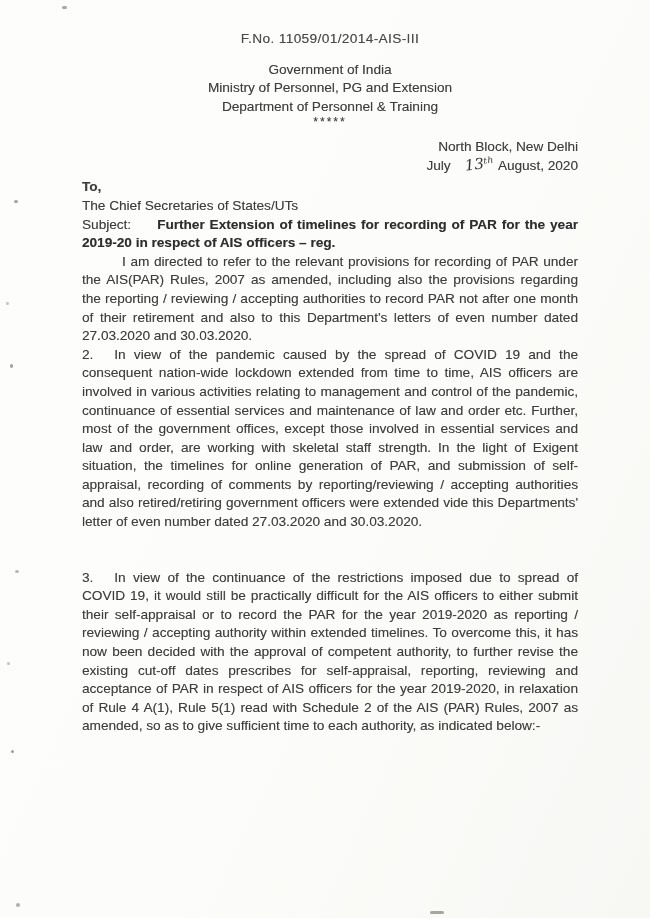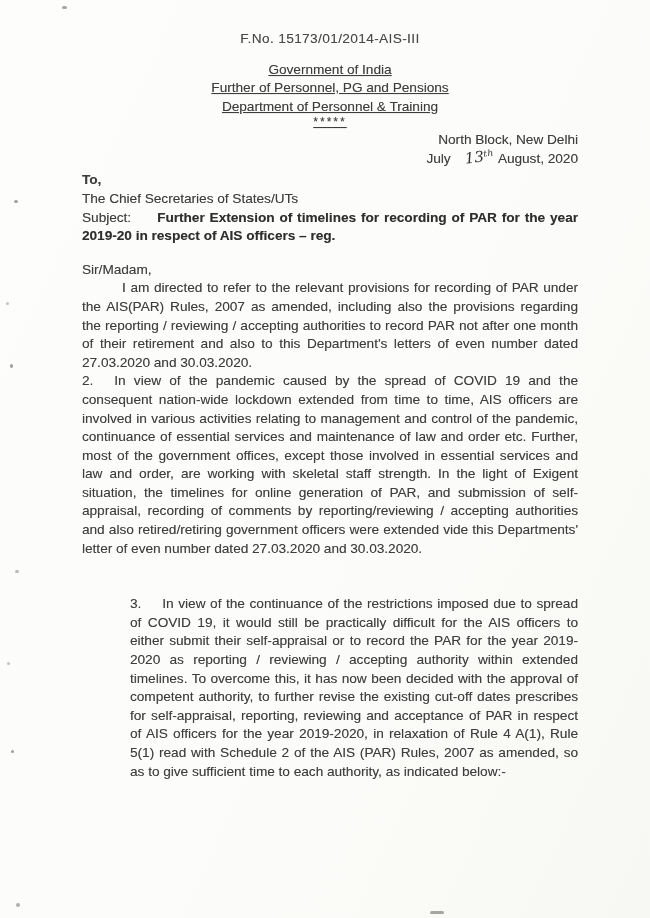--- a/index.html
+++ b/index.html
@@ -18,24 +18,24 @@
     padding: 30px 72px 0 82px;
     text-shadow: 0.2px 0.2px 0.5px rgba(70,70,70,0.45);
   }
 
   .file-no {
     text-align: center;
     letter-spacing: 0.4px;
     color: #4a4a4a;
   }
 
-  .org-block { text-align: center; margin-top: 12px; text-decoration: underline; }
+  .org-block { text-align: center; margin-top: 12px; }
   .stars { letter-spacing: 2px; font-size: 12px; line-height: 12px; }
 
-  .place-date { text-align: right; margin-top: 3px; line-height: 18px; }
+  .place-date { text-align: right; margin-top: 10px; line-height: 18px; }
   .handwritten {
     font-family: "DejaVu Serif", serif;
     font-style: italic;
     display: inline-block;
     transform: rotate(-7deg) translateY(-1px);
     font-size: 15px;
     margin: 0 4px 0 14px;
     color: #333;
     text-shadow: none;
   }
@@ -43,21 +43,21 @@
   .to-block { margin-top: 3px; font-weight: bold; }
   .subject { text-align: justify; }
   .subject-label { margin-right: 26px; }
   .subject-text { font-weight: bold; color: #2e2e2e; }
 
   .salutation { margin-top: 15px; }
 
   .para { text-align: justify; }
   .p1 { margin-top: 0; text-indent: 40px; }
   .p2 { }
-  .p3 { margin-top: 37px; margin-left: 48px; }
+  .p3 { margin-top: 37px; }
   .pnum { margin-right: 21px; }
 
   
   .speck {
     position: absolute;
     background: #55514c;
     border-radius: 50%;
     opacity: 0.55;
   }
   .s1 { left: 14px; top: 200px; width: 4px; height: 3px; }
@@ -78,44 +78,43 @@
   <div class="speck s1"></div>
   <div class="speck s2"></div>
   <div class="speck s3"></div>
   <div class="speck s4"></div>
   <div class="speck s5"></div>
   <div class="speck s6"></div>
   <div class="speck s7"></div>
   <div class="speck s8"></div>
   <div class="speck s9"></div>
 
-  <div class="file-no">F.No. 15173/01/2014-AIS-III</div>
+  <div class="file-no">F.No. 11059/01/2014-AIS-III</div>
 
   <div class="org-block">
     <div>Government of India</div>
-    <div>Further of Personnel, PG and Pensions</div>
+    <div>Ministry of Personnel, PG and Extension</div>
     <div>Department of Personnel &amp; Training</div>
     <div class="stars">*****</div>
   </div>
 
   <div class="place-date">
     <div>North Block, New Delhi</div>
     <div>
       <span>July</span><span class="handwritten">13ᵗʰ</span><span>August, 2020</span>
     </div>
   </div>
 
   <div class="to-block">To,</div>
   <div>The Chief Secretaries of States/UTs</div>
 
   <p class="subject">
     <span class="subject-label">Subject:</span><span class="subject-text">Further Extension of timelines for recording of PAR for the year 2019-20 in respect of AIS officers – reg.</span>
   </p>
 
-  <div class="salutation">Sir/Madam,</div>
 
   <p class="para p1">I am directed to refer to the relevant provisions for recording of PAR under the AIS(PAR) Rules, 2007 as amended, including also the provisions regarding the reporting / reviewing / accepting authorities to record PAR not after one month of their retirement and also to this Department's letters of even number dated 27.03.2020 and 30.03.2020.</p>
 
   <p class="para p2">
     <span class="pnum">2.</span><span>In view of the pandemic caused by the spread of COVID 19 and the consequent nation-wide lockdown extended from time to time, AIS officers are involved in various activities relating to management and control of the pandemic, continuance of essential services and maintenance of law and order etc. Further, most of the government offices, except those involved in essential services and law and order, are working with skeletal staff strength. In the light of Exigent situation, the timelines for online generation of PAR, and submission of self-appraisal, recording of comments by reporting/reviewing / accepting authorities and also retired/retiring government officers were extended vide this Departments' letter of even number dated 27.03.2020 and 30.03.2020.</span>
   </p>
 
   <p class="para p3">
     <span class="pnum">3.</span><span>In view of the continuance of the restrictions imposed due to spread of COVID 19, it would still be practically difficult for the AIS officers to either submit their self-appraisal or to record the PAR for the year 2019-2020 as reporting / reviewing / accepting authority within extended timelines. To overcome this, it has now been decided with the approval of competent authority, to further revise the existing cut-off dates prescribes for self-appraisal, reporting, reviewing and acceptance of PAR in respect of AIS officers for the year 2019-2020, in relaxation of Rule 4 A(1), Rule 5(1) read with Schedule 2 of the AIS (PAR) Rules, 2007 as amended, so as to give sufficient time to each authority, as indicated below:-</span>
   </p>

